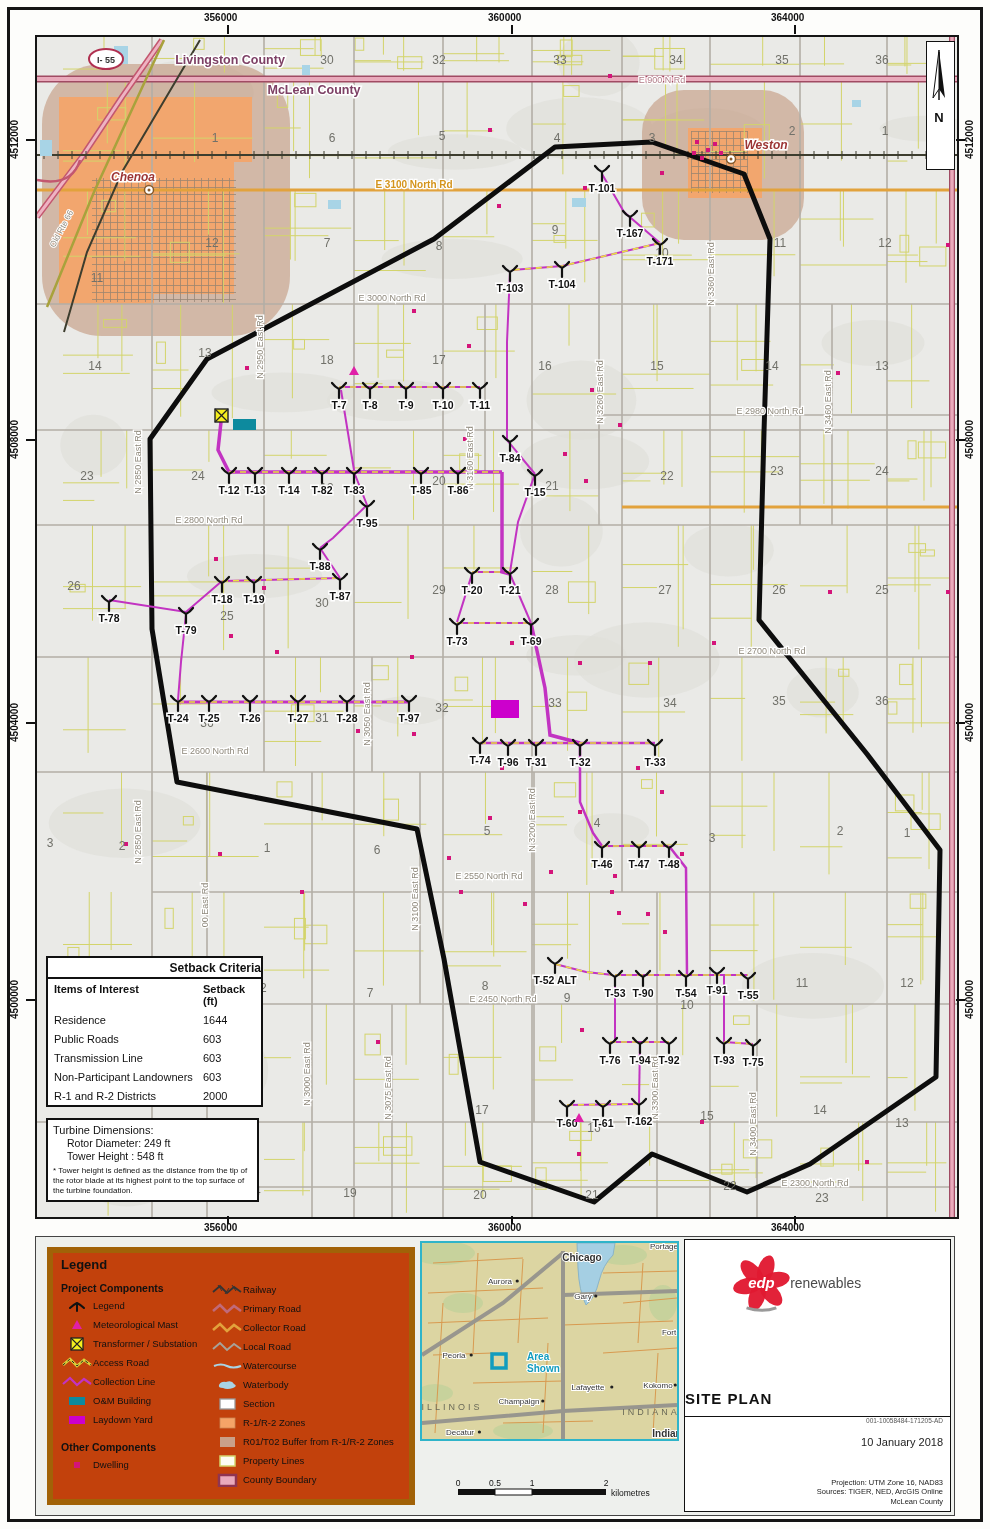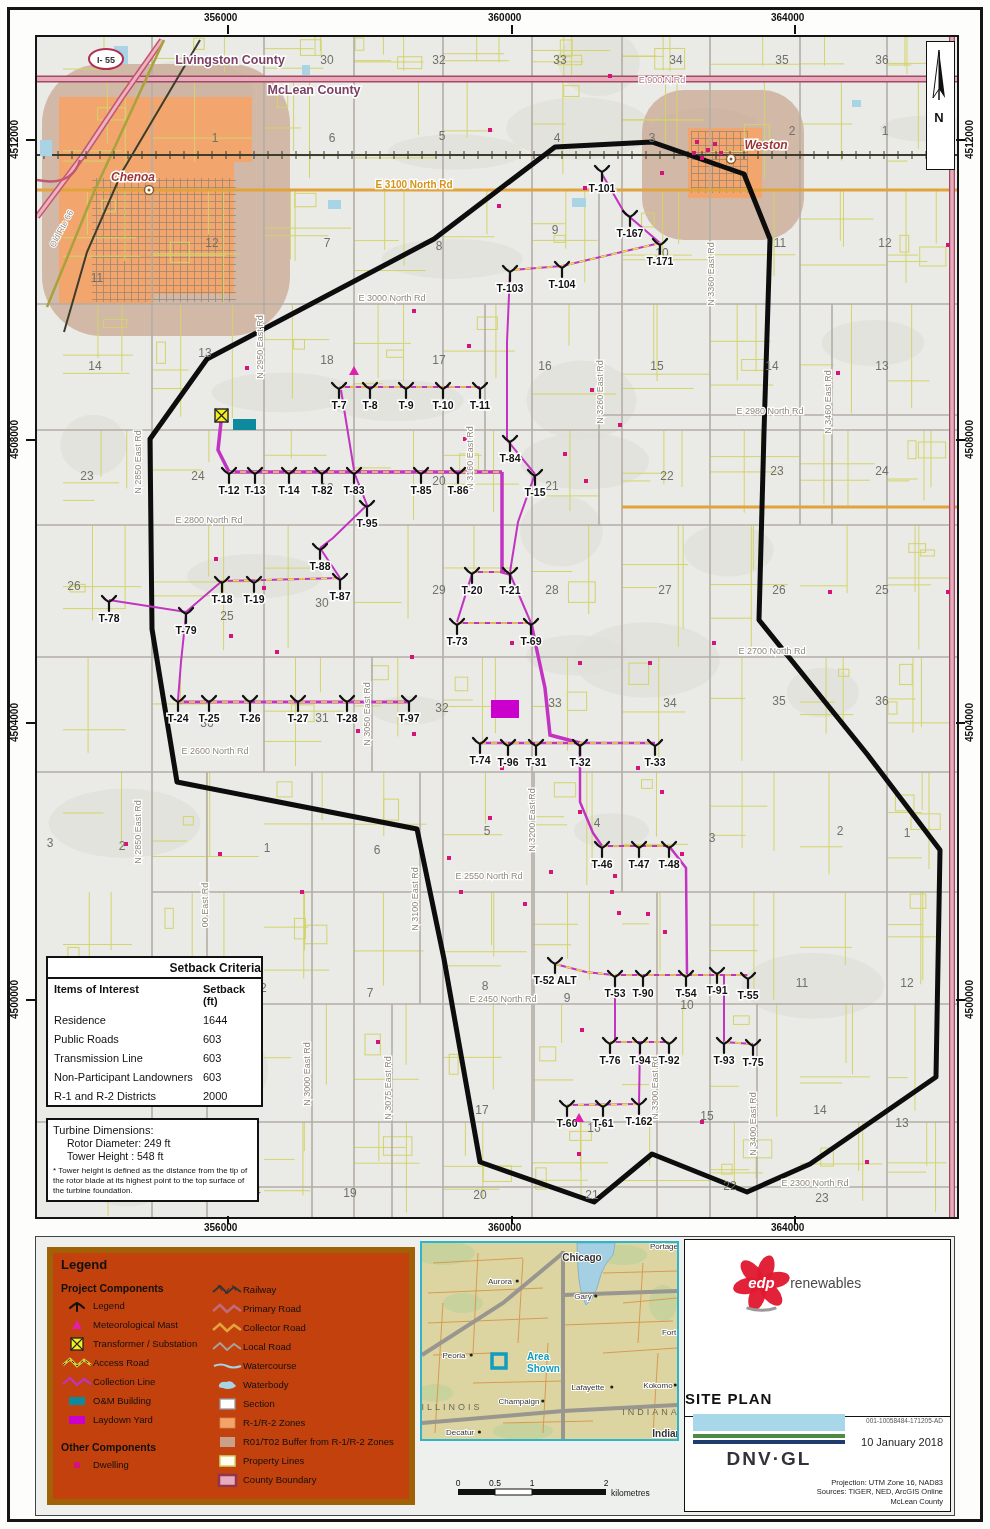--- a/index.html
+++ b/index.html
@@ -1419,26 +1419,20 @@
             <ellipse cx="0" cy="-14" rx="8" ry="15" fill="#e11931" transform="rotate(258)" opacity="0.96"></ellipse>
             <ellipse cx="0" cy="-14" rx="8" ry="15" fill="#e11931" transform="rotate(318)" opacity="0.96"></ellipse>
           </g>
           <text x="77" y="48" font-size="15" fill="#ffffff" text-anchor="middle" font-family="Liberation Sans, sans-serif" font-weight="bold" font-style="italic">edp</text>
           <text x="106" y="48" font-size="14" fill="#4a4a4a" text-anchor="start" font-family="Liberation Sans, sans-serif">renewables</text>
           <path d="M62,68 Q78,73 92,68" fill="none" stroke="#9a9a9a" stroke-width="3"></path>
         </svg>
       <div class="tb-siteplan">
         <span>SITE PLAN</span>
       </div>
-      <div class="tb-dnv">
-        <div class="dnv-b1"></div>
-        <div class="dnv-b2"></div>
-        <div class="dnv-b3"></div>
-        <div class="dnv-txt">DNV·GL</div>
-      </div>
       <div class="tb-doc">001-10058484-171205-AD</div>
       <div class="tb-date">10 January 2018</div>
       <div class="tb-footer" id="tb-footer">
           <div>Projection: UTM Zone 16, NAD83</div>
           <div>Sources: TIGER, NED, ArcGIS Online</div>
           <div>McLean County</div>
         </div>
     </div>
 
   </div>

